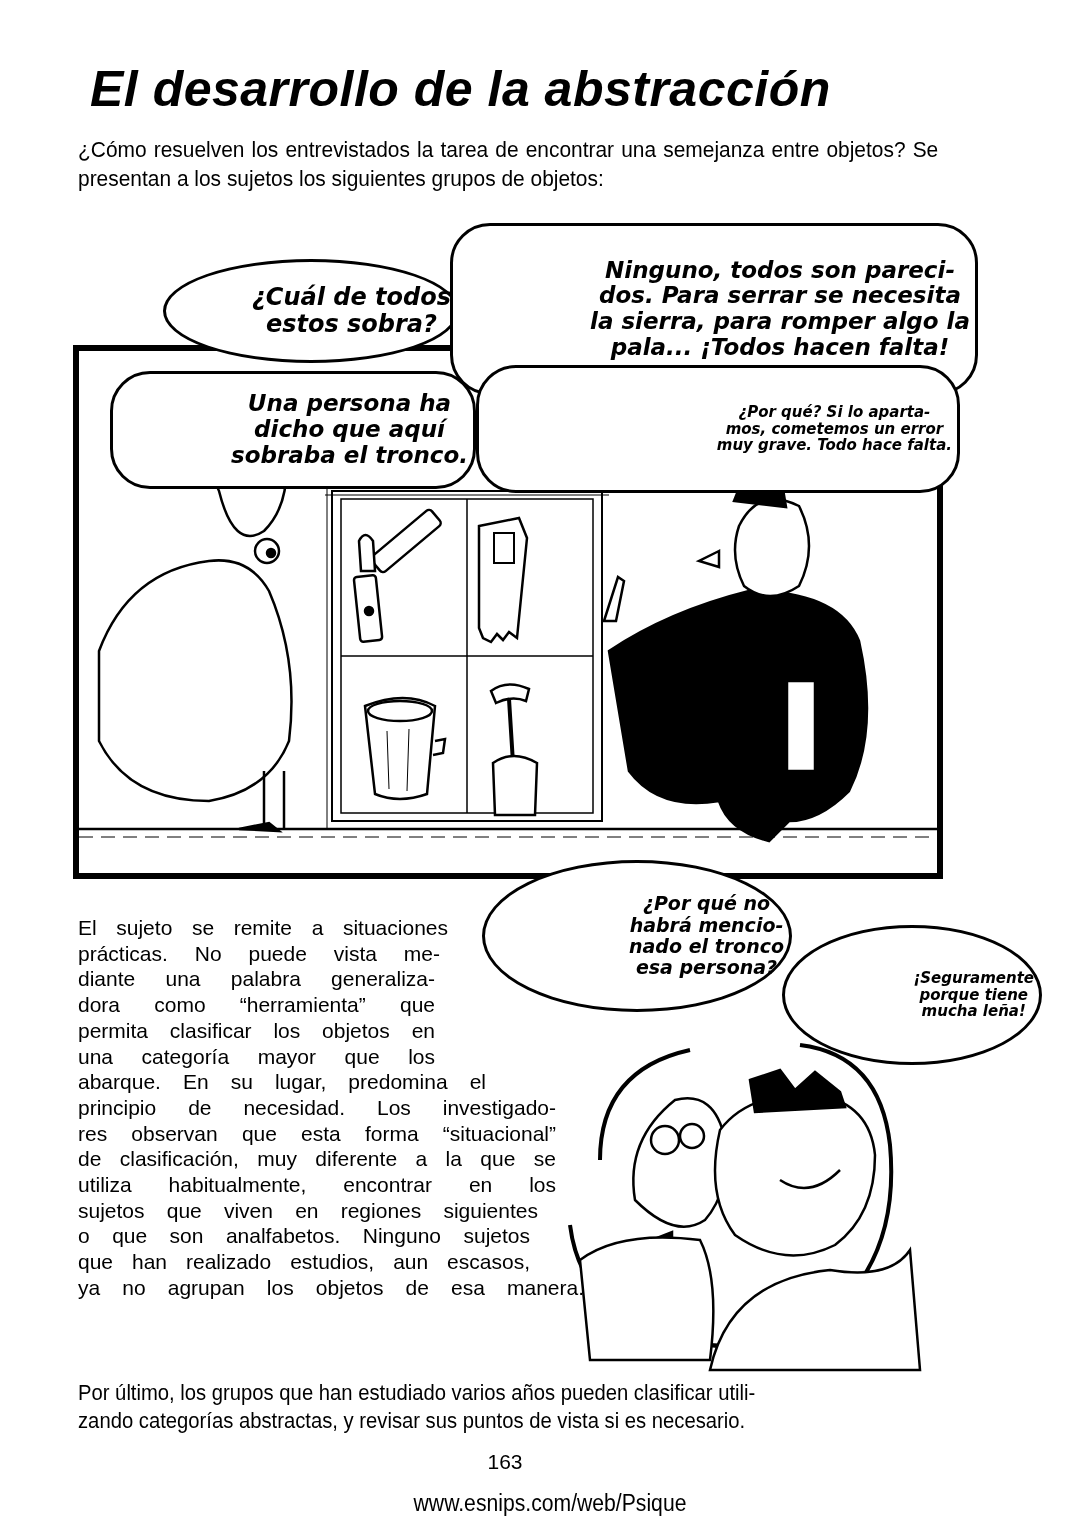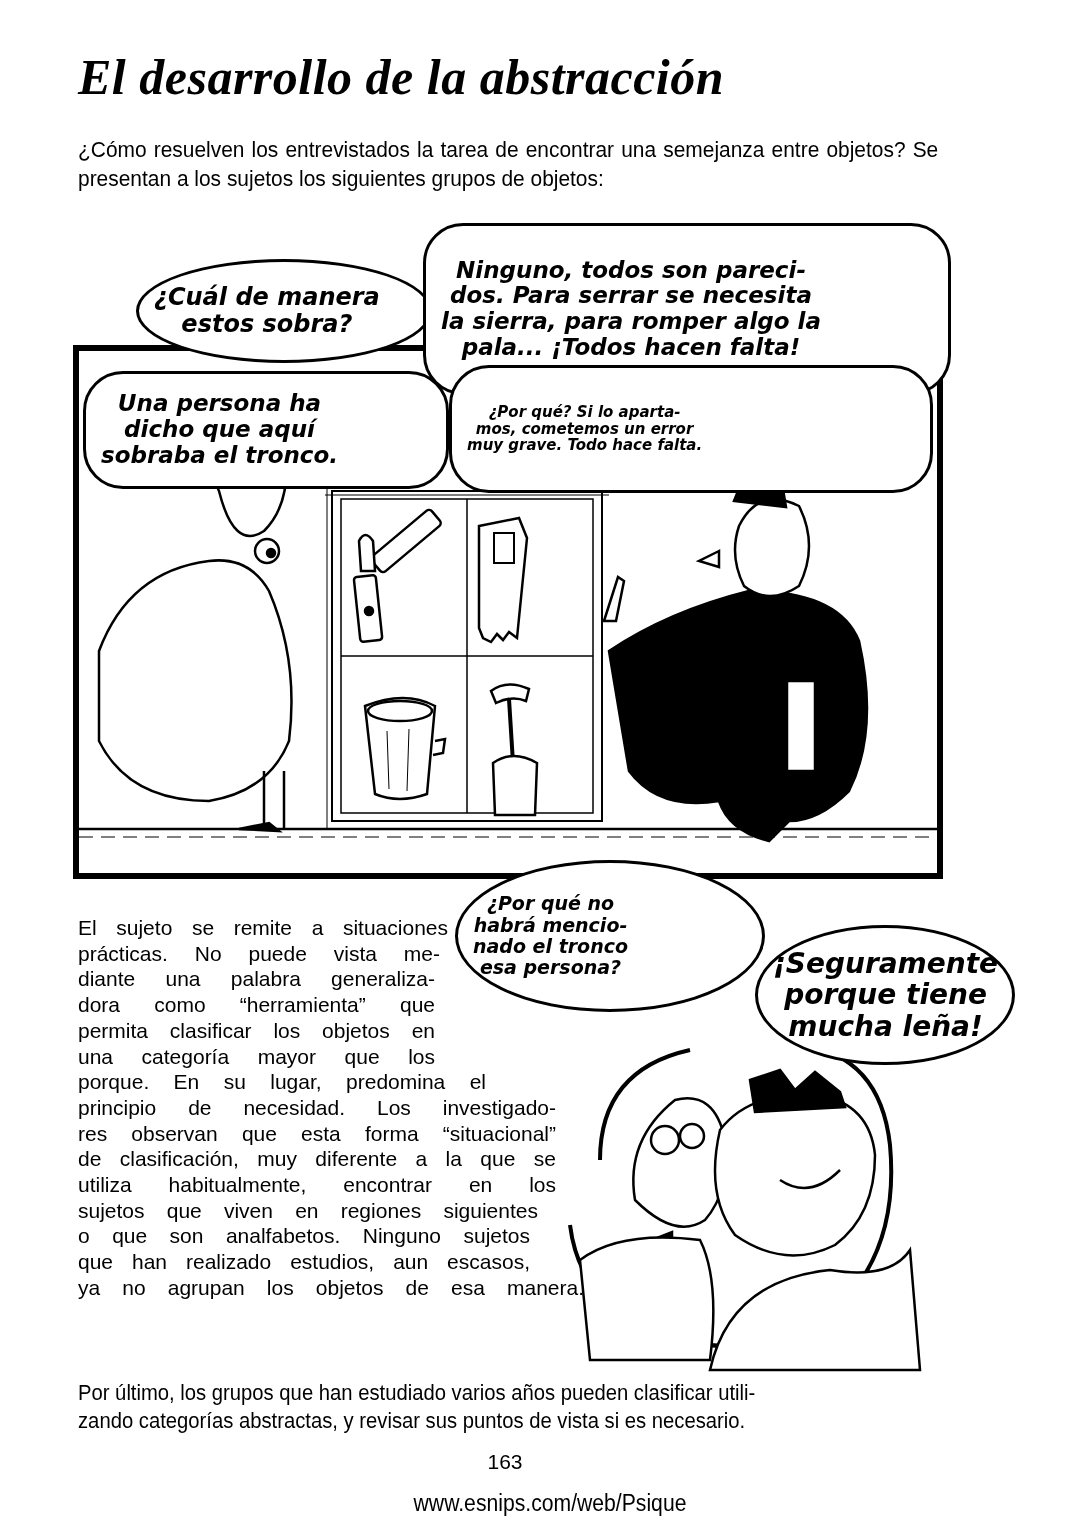--- a/index.html
+++ b/index.html
@@ -1,39 +1,39 @@
 <!DOCTYPE html>
 <html><head>
 <meta charset="utf-8">
 <style>
   html, body { margin: 0; padding: 0; background: #ffffff; }
   body { width: 1080px; height: 1539px; position: relative; overflow: hidden; color: #000; }
   .abs { position: absolute; }
   .title {
-    left: 78px; top: 52px; margin: 0;
-    font-family: Liberation Serif, serif; font-weight: bold; font-style: italic;
+    left: 78px; top: 52px; margin: 12px;
+    font-family: Liberation Sans, sans-serif; font-weight: bold; font-style: italic;
     font-size: 50px; letter-spacing: 0.5px; line-height: 1;
   }
   .intro {
     left: 78px; top: 135px; width: 860px;
     font-family: "Liberation Sans", sans-serif; font-size: 22.5px; line-height: 29px;
     text-align: justify; transform: scaleX(0.93); transform-origin: left top; width: 925px;
   }
   .comic-font {
     font-family: "DejaVu Sans", sans-serif; font-style: italic; font-weight: bold;
     color: #000; text-align: center; line-height: 1.12;
   }
   .panel {
     left: 73px; top: 345px; width: 858px; height: 522px;
     border: 6px solid #000; background: #fff; box-sizing: content-box;
   }
   .bubble {
     position: absolute; background: #fff; border: 3.5px solid #000;
-    border-radius: 50% / 50%; display: flex; align-items: center; justify-content: flex-start;
-    box-sizing: border-box; padding: 6px 15px;
+    border-radius: 50% / 50%; display: flex; align-items: center; justify-content: flex-end;
+    box-sizing: border-box; padding: 6px 5px; margin-left: 27px;
   }
   .bubble span { display: block; white-space: pre-line; }
   .body-text {
     left: 78px; top: 915px;
     font-family: "Liberation Sans", sans-serif; font-size: 21px; line-height: 25.7px;
   }
   .body-text .line { display: block; white-space: nowrap; text-align: justify; text-align-last: justify; }
   .final-text {
     left: 78px; top: 1379px; width: 900px;
     font-family: "Liberation Sans", sans-serif; font-size: 22px; line-height: 28px;
@@ -112,21 +112,21 @@
       <path d="M530 300 q60 -40 140 -60 q90 0 110 50 q20 90 -10 150 q-30 30 -60 30 l-20 20 q-40 -10 -50 -40 q-60 10 -90 -30 z" fill="#000"></path>
       <path d="M660 175 q20 -40 60 -20 q20 40 0 80 q-30 20 -55 0 q-15 -30 -5 -60 z" fill="#fff"></path>
       <path d="M655 150 l8 -20 l10 12 l10 -16 l8 18 l12 -12 l4 24 z" fill="#000"></path>
       <path d="M640 200 l-20 10 l20 6 z" fill="#fff"></path>
       <rect x="708" y="330" width="28" height="90" fill="#fff"></rect>
       <path d="M525 270 l14 -44 l6 4 l-8 40 z" fill="#fff"></path>
     </g>
   </svg>
 
   <div class="bubble comic-font" style="left:57px; top:-92px; width:296px; height:104px; font-size:24px;">
-    <span>¿Cuál de manera
+    <span>¿Cuál de todos
 estos sobra?</span>
   </div>
   <div class="bubble comic-font" style="left:344px; top:-128px; width:528px; height:172px; font-size:23px; border-radius:40px;">
     <span>Ninguno, todos son pareci-
 dos. Para serrar se necesita
 la sierra, para romper algo la
 pala... ¡Todos hacen falta!</span>
   </div>
   <div class="bubble comic-font" style="left:4px; top:20px; width:366px; height:118px; font-size:23px; border-radius:40px;">
     <span>Una persona ha
@@ -140,21 +140,21 @@
   </div>
 </div>
 
 <div class="abs body-text">
   <span class="line" style="width:370px">El sujeto se remite a situaciones</span>
   <span class="line" style="width:362px">prácticas. No puede vista me-</span>
   <span class="line" style="width:357px">diante una palabra generaliza-</span>
   <span class="line" style="width:357px">dora como “herramienta” que</span>
   <span class="line" style="width:357px">permita clasificar los objetos en</span>
   <span class="line" style="width:357px">una categoría mayor que los</span>
-  <span class="line" style="width:408px">porque. En su lugar, predomina el</span>
+  <span class="line" style="width:408px">abarque. En su lugar, predomina el</span>
   <span class="line" style="width:478px">principio de necesidad. Los investigado-</span>
   <span class="line" style="width:478px">res observan que esta forma “situacional”</span>
   <span class="line" style="width:478px">de clasificación, muy diferente a la que se</span>
   <span class="line" style="width:478px">utiliza habitualmente, encontrar en los</span>
   <span class="line" style="width:460px">sujetos que viven en regiones siguientes</span>
   <span class="line" style="width:452px">o que son analfabetos. Ninguno sujetos</span>
   <span class="line" style="width:452px">que han realizado estudios, aun escasos,</span>
   <span class="line" style="width:506px">ya no agrupan los objetos de esa manera.</span>
 </div>
 
@@ -176,21 +176,21 @@
     </g>
   </svg>
 </div>
 
 <div class="bubble comic-font" style="position:absolute; left:455px; top:860px; width:310px; height:152px; font-size:19px;">
   <span>¿Por qué no
 habrá mencio-
 nado el tronco
 esa persona?</span>
 </div>
-<div class="bubble comic-font" style="position:absolute; left:755px; top:925px; width:260px; height:140px; font-size:28px;">
+<div class="bubble comic-font" style="position:absolute; left:755px; top:925px; width:260px; height:140px; font-size:15px;">
   <span>¡Seguramente
 porque tiene
 mucha leña!</span>
 </div>
 
 <div class="abs final-text">
   <div>Por último, los grupos que han estudiado varios años pueden clasificar utili-</div>
   <div>zando categorías abstractas, y revisar sus puntos de vista si es necesario.</div>
 </div>
 

